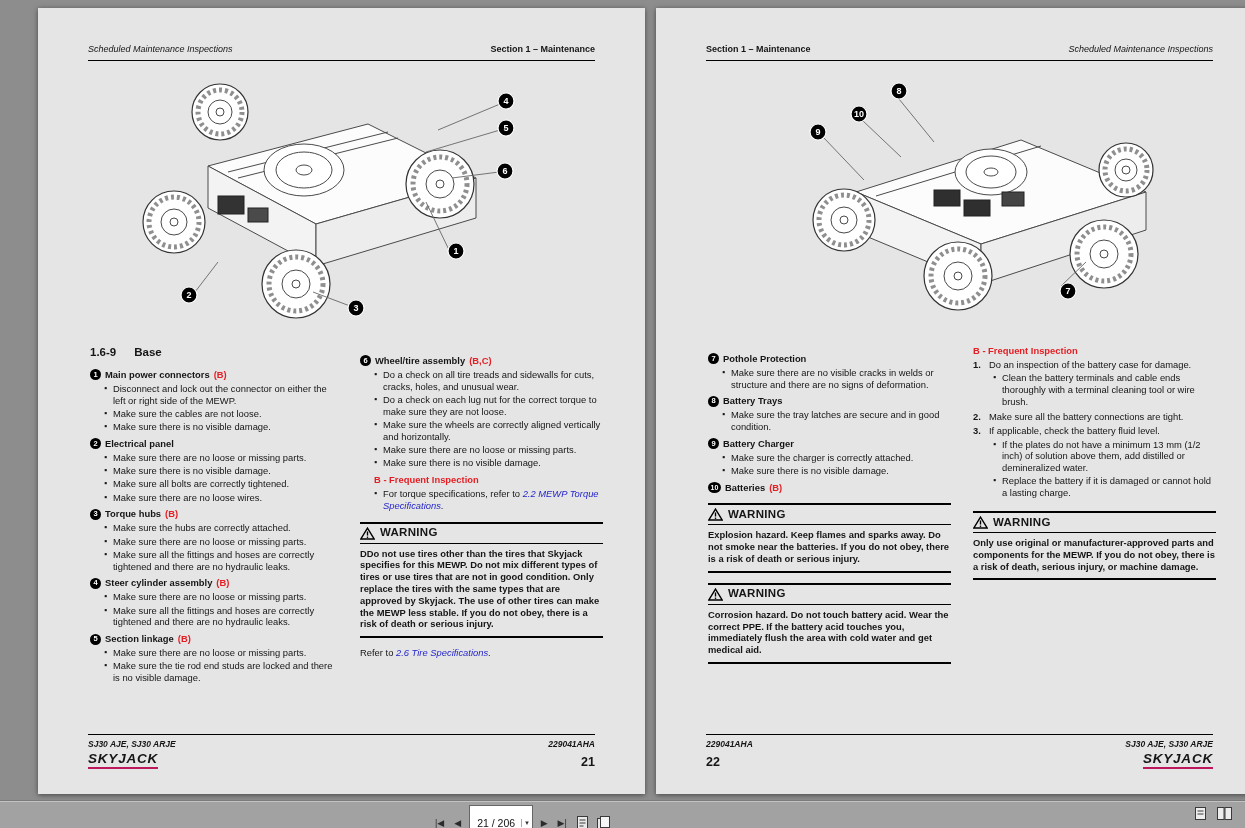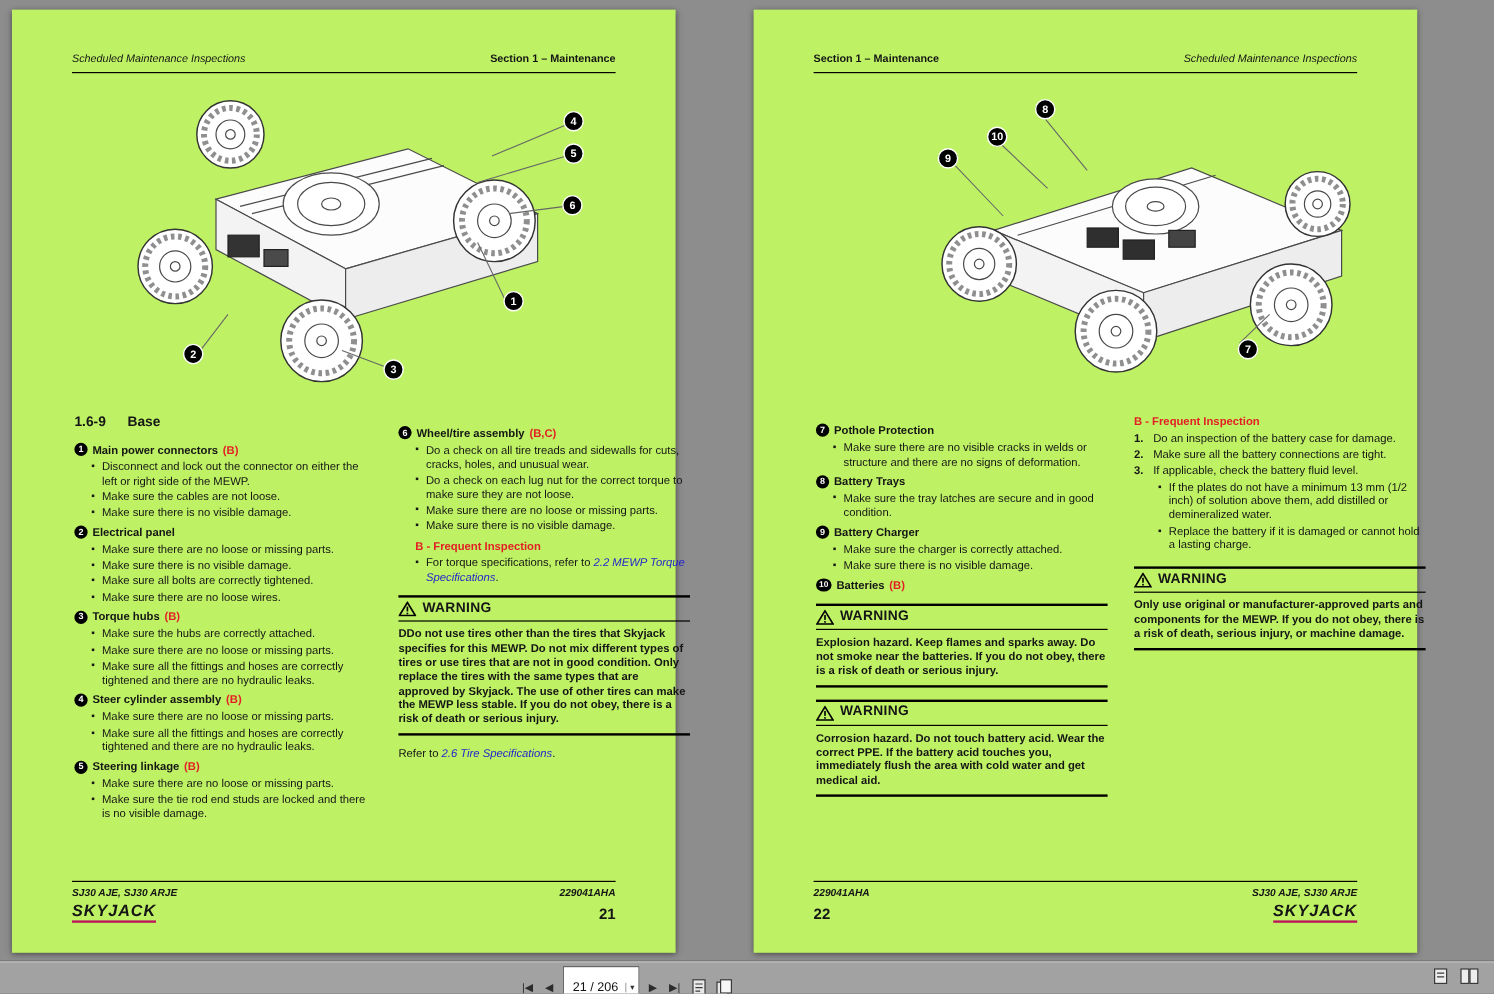--- a/index.html
+++ b/index.html
@@ -6,23 +6,24 @@
   html,body { margin:0; padding:0; }
   body {
     width:1245px; height:828px; overflow:hidden;
     background:#8d8d8d;
     font-family:"Liberation Sans", sans-serif;
   }
   .viewer { position:relative; width:1245px; height:828px; }
 
   
   .page {
-    position:absolute; top:8px; width:553px; height:786px;
-    background:#bef264; box-shadow:0 1px 5px rgba(0,0,0,.5);
+    position:absolute; top:8px; width:607px; height:786px;
+    background:#e5e5e5; box-shadow:0 1px 5px rgba(0,0,0,.5);
     color:#151515;
+    margin-left:28px;
   }
   .page-left  { left:10px; }
   .page-right { left:628px; }
 
   .pg-header {
     position:absolute; left:50px; right:50px; top:36px;
     display:flex; justify-content:space-between; align-items:flex-end;
     border-bottom:1px solid #000; padding-bottom:6px;
     font-size:9px;
   }
@@ -238,41 +239,42 @@
             <span class="item-tag">(B)</span>
           </div>
           <ul class="bullets">
             <li>Make sure there are no loose or missing parts.</li>
             <li>Make sure all the fittings and hoses are correctly tightened and there are no hydraulic leaks.</li>
           </ul>
         </div>
         <div class="item">
           <div class="item-head">
             <span class="badge">5</span>
-            <span>Steering linkage</span>
+            <span>Section linkage</span>
             <span class="item-tag">(B)</span>
           </div>
           <ul class="bullets">
             <li>Make sure there are no loose or missing parts.</li>
             <li>Make sure the tie rod end studs are locked and there is no visible damage.</li>
           </ul>
         </div>
       </div>
 
     <div class="col pl-col-b">
       <div>
           <div class="item">
             <div class="item-head">
               <span class="badge">6</span>
               <span>Wheel/tire assembly</span>
               <span class="item-tag">(B,C)</span>
             </div>
             <ul class="bullets">
               <li>Do a check on all tire treads and sidewalls for cuts, cracks, holes, and unusual wear.</li>
               <li>Do a check on each lug nut for the correct torque to make sure they are not loose.</li>
+              <li>Make sure the wheels are correctly aligned vertically and horizontally.</li>
               <li>Make sure there are no loose or missing parts.</li>
               <li>Make sure there is no visible damage.</li>
             </ul>
           </div>
         </div>
       <div class="freq-head indent">B - Frequent Inspection</div>
       <ul class="bullets">
         <li>
           <span>For torque specifications, refer to </span><span class="doclink">2.2 MEWP Torque Specifications</span><span>.</span>
         </li>
@@ -440,20 +442,23 @@
       </div>
     </div>
 
     <div class="col pr-col-b">
       <div class="freq-head">B - Frequent Inspection</div>
 
       <div class="step">
         <span class="step-num">1.</span>
         <div class="step-body">
           <span>Do an inspection of the battery case for damage.</span>
+          <ul class="bullets sub">
+            <li>Clean the battery terminals and cable ends thoroughly with a terminal cleaning tool or wire brush.</li>
+          </ul>
         </div>
       </div>
       <div class="step">
         <span class="step-num">2.</span>
         <div class="step-body"><span>Make sure all the battery connections are tight.</span></div>
       </div>
       <div class="step">
         <span class="step-num">3.</span>
         <div class="step-body">
           <span>If applicable, check the battery fluid level.</span>

